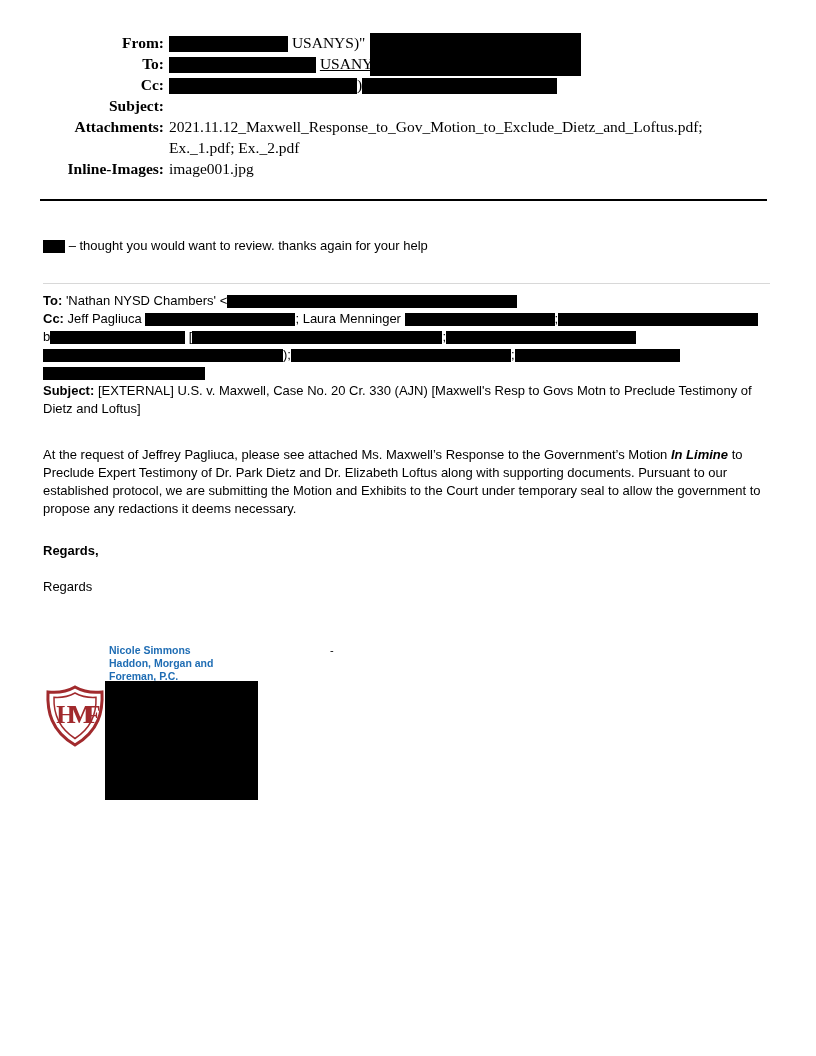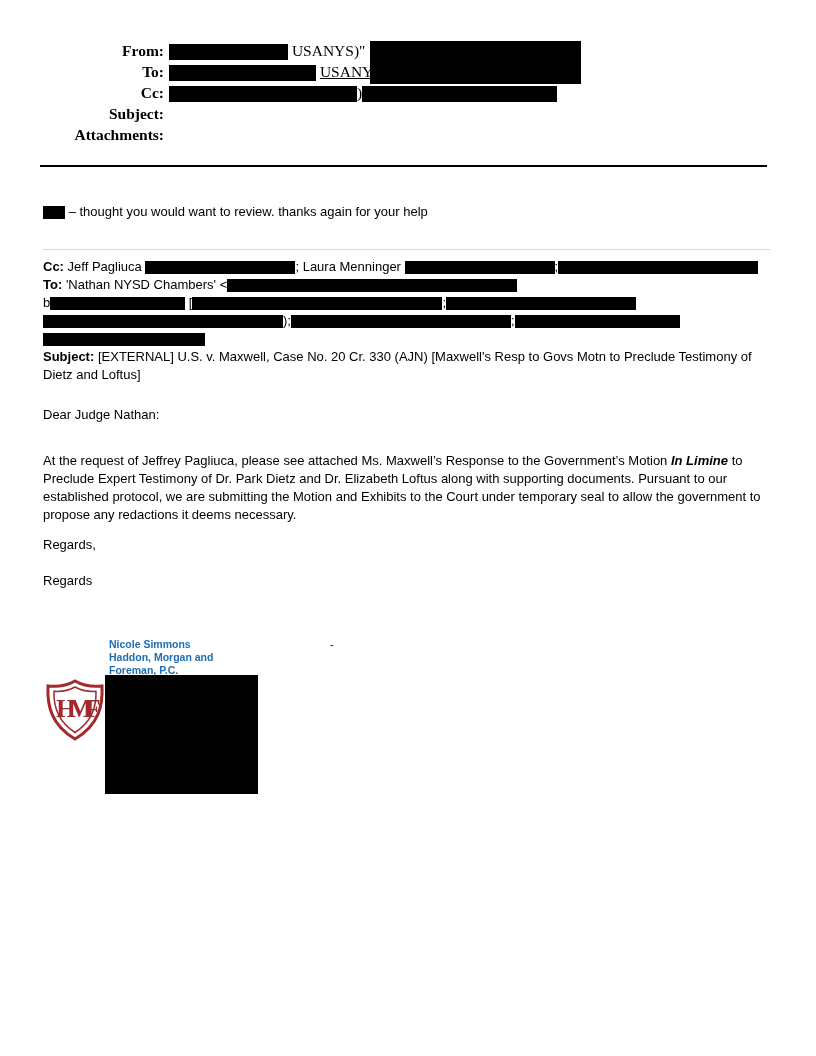--- a/index.html
+++ b/index.html
@@ -2,21 +2,21 @@
 <html><head>
 <meta charset="utf-8">
 <style>
   html, body { margin: 0; padding: 0; }
   body {
     width: 816px; height: 1056px;
     background: #ffffff; color: #000;
     font-family: "Liberation Sans", sans-serif;
     position: relative; overflow: hidden;
   }
-  .page { position: absolute; inset: 0; padding: 40px 46px 0 43px; }
+  .page { position: absolute; inset: 0; padding: 32px 46px 0 43px; }
 
   
   .hdr { font-family: "Liberation Serif", serif; font-size: 15.5px; line-height: 21px; position: relative; }
   .hrow { display: flex; align-items: flex-start; }
   .hlabel { flex: none; width: 121px; text-align: right; font-weight: bold; padding-right: 5px; }
   .hval { flex: 1; }
   .hval.narrow { flex: none; max-width: 560px; }
 
   .redact { display: inline-block; background: #000; height: 16px; vertical-align: middle; }
   .redact.sm { height: 13px; }
@@ -27,21 +27,21 @@
   .thinrule  { border: none; border-top: 1px solid #d8d8d8; width: 727px; margin: 28px 0 0 0; }
 
   
   .note { margin-top: 36px; font-size: 13px; line-height: 18px; }
   .fwd  { margin-top: 8px; font-size: 13px; line-height: 18px; max-width: 727px; }
   .fwd b { font-weight: bold; }
   .redrow { line-height: 18px; }
   .salut   { margin-top: 22px; font-size: 13px; line-height: 18px; }
   .para    { margin-top: 28px; font-size: 13px; line-height: 18px; max-width: 732px; }
   .para em { font-style: italic; font-weight: bold; }
-  .regards { margin-top: 12px; font-size: 13px; line-height: 18px; }
+  .regards { margin-top: 24px; font-size: 13px; line-height: 18px; font-weight: bold; }
   .signoff { margin-top: 18px; font-size: 13px; line-height: 18px; }
 
   
   .sig { position: relative; height: 200px; margin-top: 48px; }
   .signame { position: absolute; left: 66px; top: 0; color: #1f6db4; font-weight: bold; font-size: 10.5px; line-height: 13px; }
   .sigdash { position: absolute; left: 287px; top: 0; font-size: 11px; }
   .shield  { position: absolute; left: 1px; top: 40px; }
   .sigredact { position: absolute; left: 62px; top: 37px; width: 153px; height: 119px; background: #000; }
 </style>
 </head>
@@ -75,62 +75,66 @@
       </div>
     </div>
 
     <div class="hrow">
       <div class="hlabel">Subject:</div>
     </div>
 
 
     <div class="hrow">
       <div class="hlabel">Attachments:</div>
+      <div class="hval narrow">2021.11.12_Maxwell_Response_to_Gov_Motion_to_Exclude_Dietz_and_Loftus.pdf; Ex._1.pdf; Ex._2.pdf</div>
     </div>
 
+    <div class="hrow">
+      <div class="hlabel">Inline-Images:</div>
+      <div class="hval">image001.jpg</div>
+    </div>
   </div>
 
   <hr class="thickrule">
 
   <div class="note">
     <span class="redact sm" style="width:22px"></span>
     <span>– thought you would want to review.  thanks again for your help</span>
   </div>
 
   <hr class="thinrule">
 
   <div class="fwd">
     <div>
+      <b>To:</b>
+      <span>'Nathan NYSD Chambers' &lt;</span><span class="redact sm" style="width:290px"></span>
+    </div>
+    <div>
       <b>Cc:</b>
       <span>Jeff Pagliuca</span>
       <span class="redact sm" style="width:150px"></span><span>;</span>
       <span>Laura Menninger</span>
       <span class="redact sm" style="width:150px"></span><span>;</span><span class="redact sm" style="width:200px"></span>
-    </div>
-    <div>
-      <b>To:</b>
-      <span>'Nathan NYSD Chambers' &lt;</span><span class="redact sm" style="width:290px"></span>
     </div>
     <div class="redrow">
       <span>b</span><span class="redact sm" style="width:135px"></span>
       <span>[</span><span class="redact sm" style="width:250px"></span><span>;</span><span class="redact sm" style="width:190px"></span>
     </div>
     <div class="redrow">
       <span class="redact sm" style="width:240px"></span><span>);</span><span class="redact sm" style="width:220px"></span><span>;</span><span class="redact sm" style="width:165px"></span>
     </div>
     <div class="redrow">
       <span class="redact sm" style="width:162px"></span>
     </div>
     <div>
       <b>Subject:</b>
       <span>[EXTERNAL] U.S. v. Maxwell, Case No. 20 Cr. 330 (AJN) [Maxwell's Resp to Govs Motn to Preclude Testimony of Dietz and Loftus]</span>
     </div>
   </div>
 
-  <div class="salut">Dear Judge Nathan:</div>
 
   <div class="para">
     <span>At the request of Jeffrey Pagliuca, please see attached Ms. Maxwell’s Response to the Government’s Motion </span><em>In Limine</em><span> to Preclude Expert Testimony of Dr. Park Dietz and Dr. Elizabeth Loftus along with supporting documents.  Pursuant to our established protocol, we are submitting the Motion and Exhibits to the Court under temporary seal to allow the government to propose any redactions it deems necessary.</span>
   </div>
 
   <div class="regards">Regards,</div>
   <div class="signoff">Regards</div>
 
   <div class="sig">
     <div class="signame">

